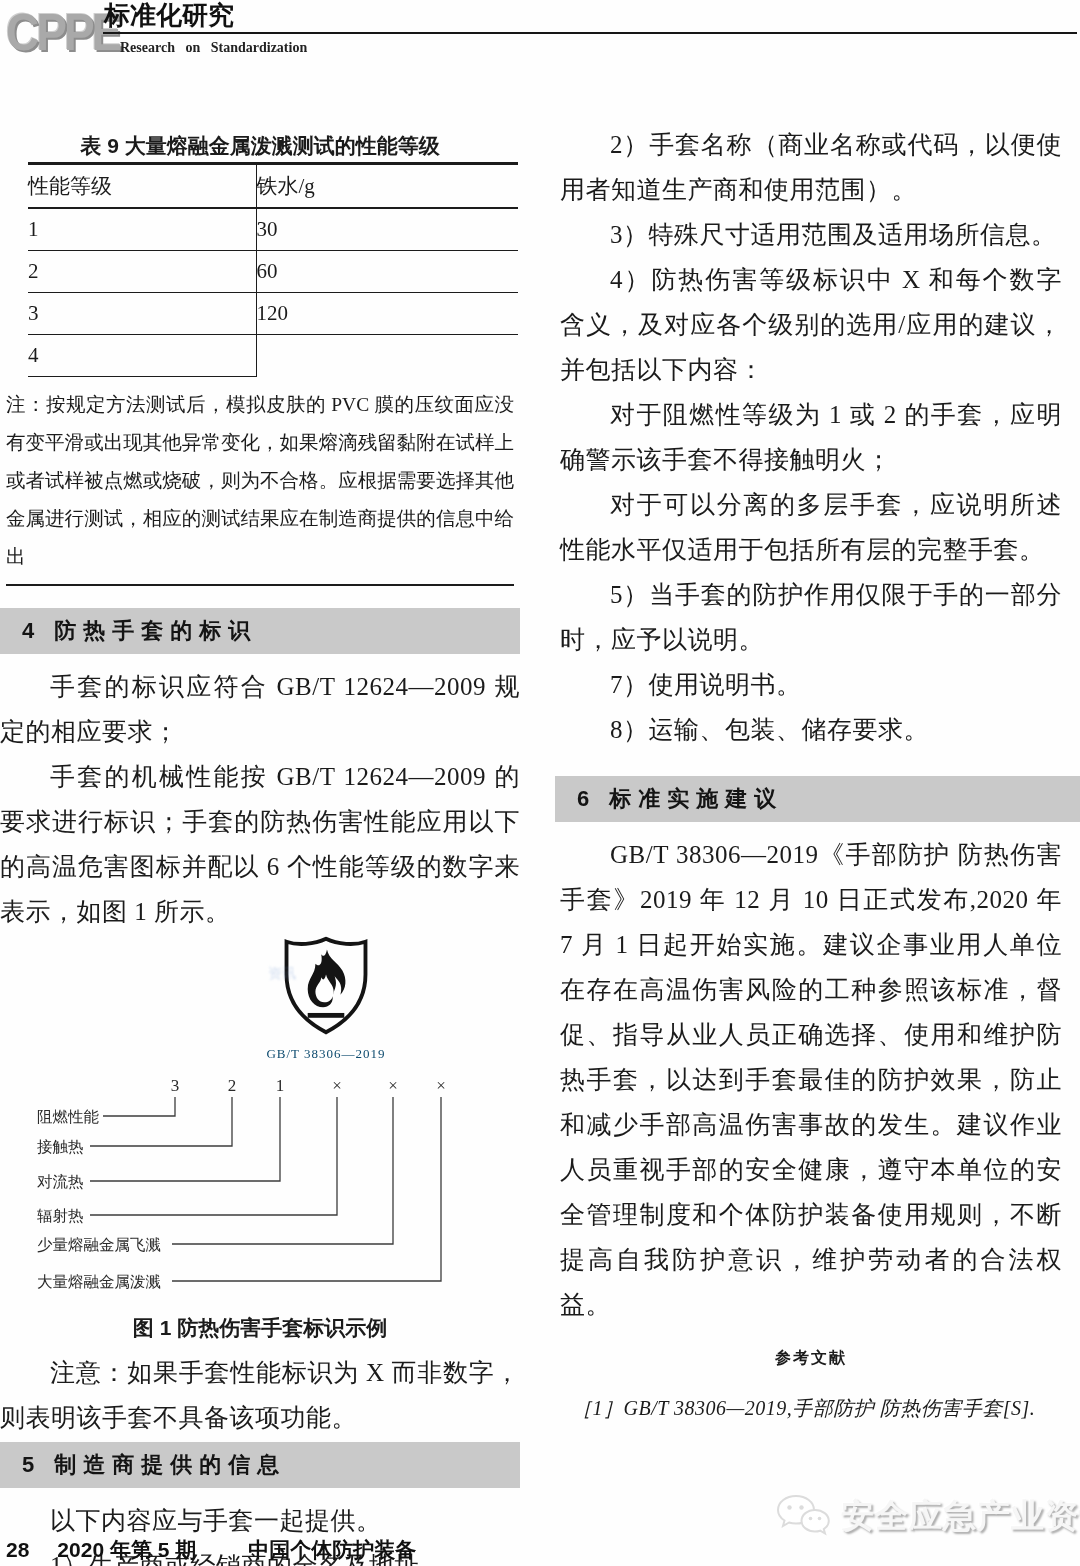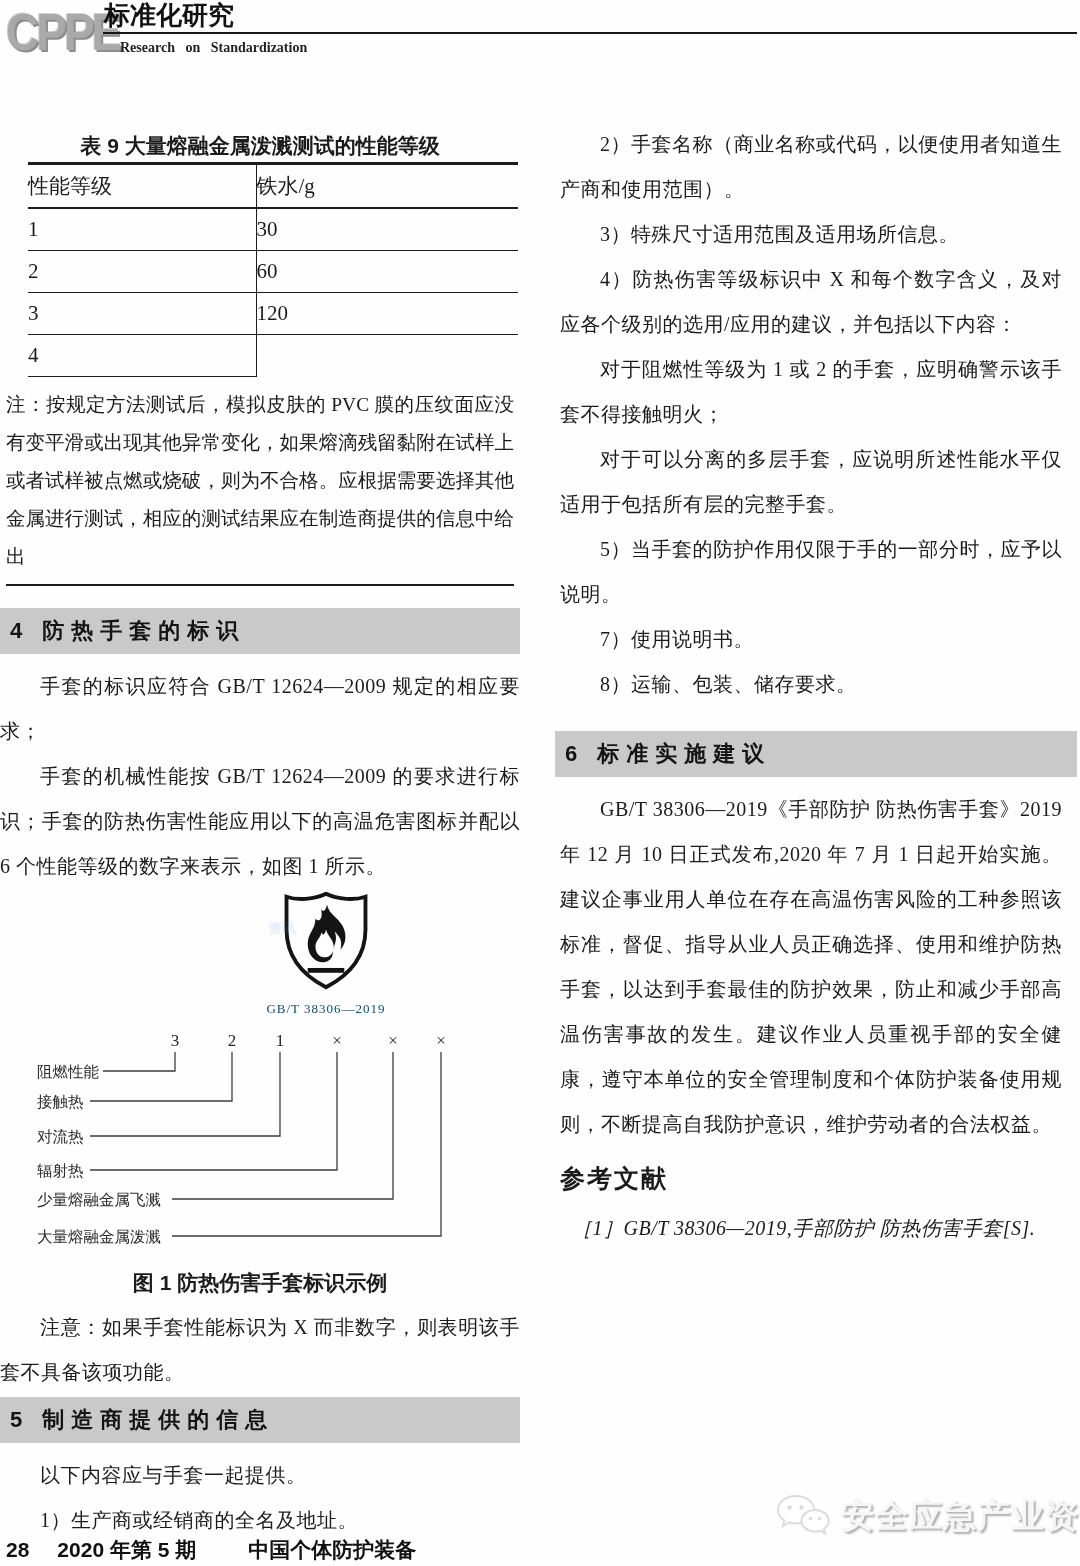--- a/index.html
+++ b/index.html
@@ -24,28 +24,28 @@
   }
   .hdr-rule{position:absolute;left:103px;top:32px;width:974px;height:2px;background:#161616;}
   .hdr-en{
     position:absolute;left:120px;top:40px;
     font-weight:bold;font-size:14px;color:#222;word-spacing:7px;
   }
   
   .col-left{position:absolute;left:0;top:120px;width:520px;}
   .col-right{position:absolute;left:560px;top:122px;width:502px;}
   .p-body{
-    font-size:20px;line-height:45px;margin:0;
+    font-size:25px;line-height:45px;margin:0;
     text-align:justify;text-indent:2em;letter-spacing:.5px;
   }
   .section-bar{
     background:#c9c9c9;height:46px;line-height:46px;
     font-family:"Liberation Sans","DejaVu Sans",sans-serif;
     font-weight:bold;font-size:22px;letter-spacing:7px;
-    color:#141414;padding-left:10px;white-space:nowrap;overflow:hidden;
+    color:#141414;padding-left:22px;white-space:nowrap;overflow:hidden;
   }
   
   .tbl-caption{
     margin:12px 0 0 0;height:28px;line-height:28px;text-align:center;
     font-family:"Liberation Sans","DejaVu Sans",sans-serif;
     font-weight:bold;font-size:21px;
   }
   .tbl{width:490px;margin:2px 0 0 28px;border-top:3px solid #1c1c1c;}
   .tbl-row{display:flex;}
   .tbl-cell{
@@ -74,23 +74,23 @@
   .fig-caption{
     margin-top:6px;height:28px;line-height:28px;text-align:center;
     font-family:"Liberation Sans","DejaVu Sans",sans-serif;
     font-weight:bold;font-size:21px;
   }
   .fig-note{margin-top:8px;}
   .sec5-bar{margin-top:2px;}
   
   .sec6-bar{margin-top:24px;width:512px;margin-left:-5px;}
   .ref-heading{
-    margin-top:16px;height:30px;line-height:30px;text-align:left;
-    font-family:"Liberation Sans","DejaVu Sans",sans-serif;
-    font-weight:bold;font-size:25px;letter-spacing:2px;
+    margin-top:16px;height:30px;line-height:30px;text-align:center;
+    font-family:"Liberation Sans","DejaVu Sans",sans-serif;
+    font-weight:bold;font-size:16px;letter-spacing:2px;
   }
   .ref-item{
     margin:20px 0 0 12px;font-size:20px;line-height:30px;
     font-style:italic;letter-spacing:.5px;
   }
   
   .footer{
     position:absolute;left:6px;top:1528px;
     font-family:"Liberation Sans","DejaVu Sans",sans-serif;
     font-weight:bold;font-size:21px;color:#111;

